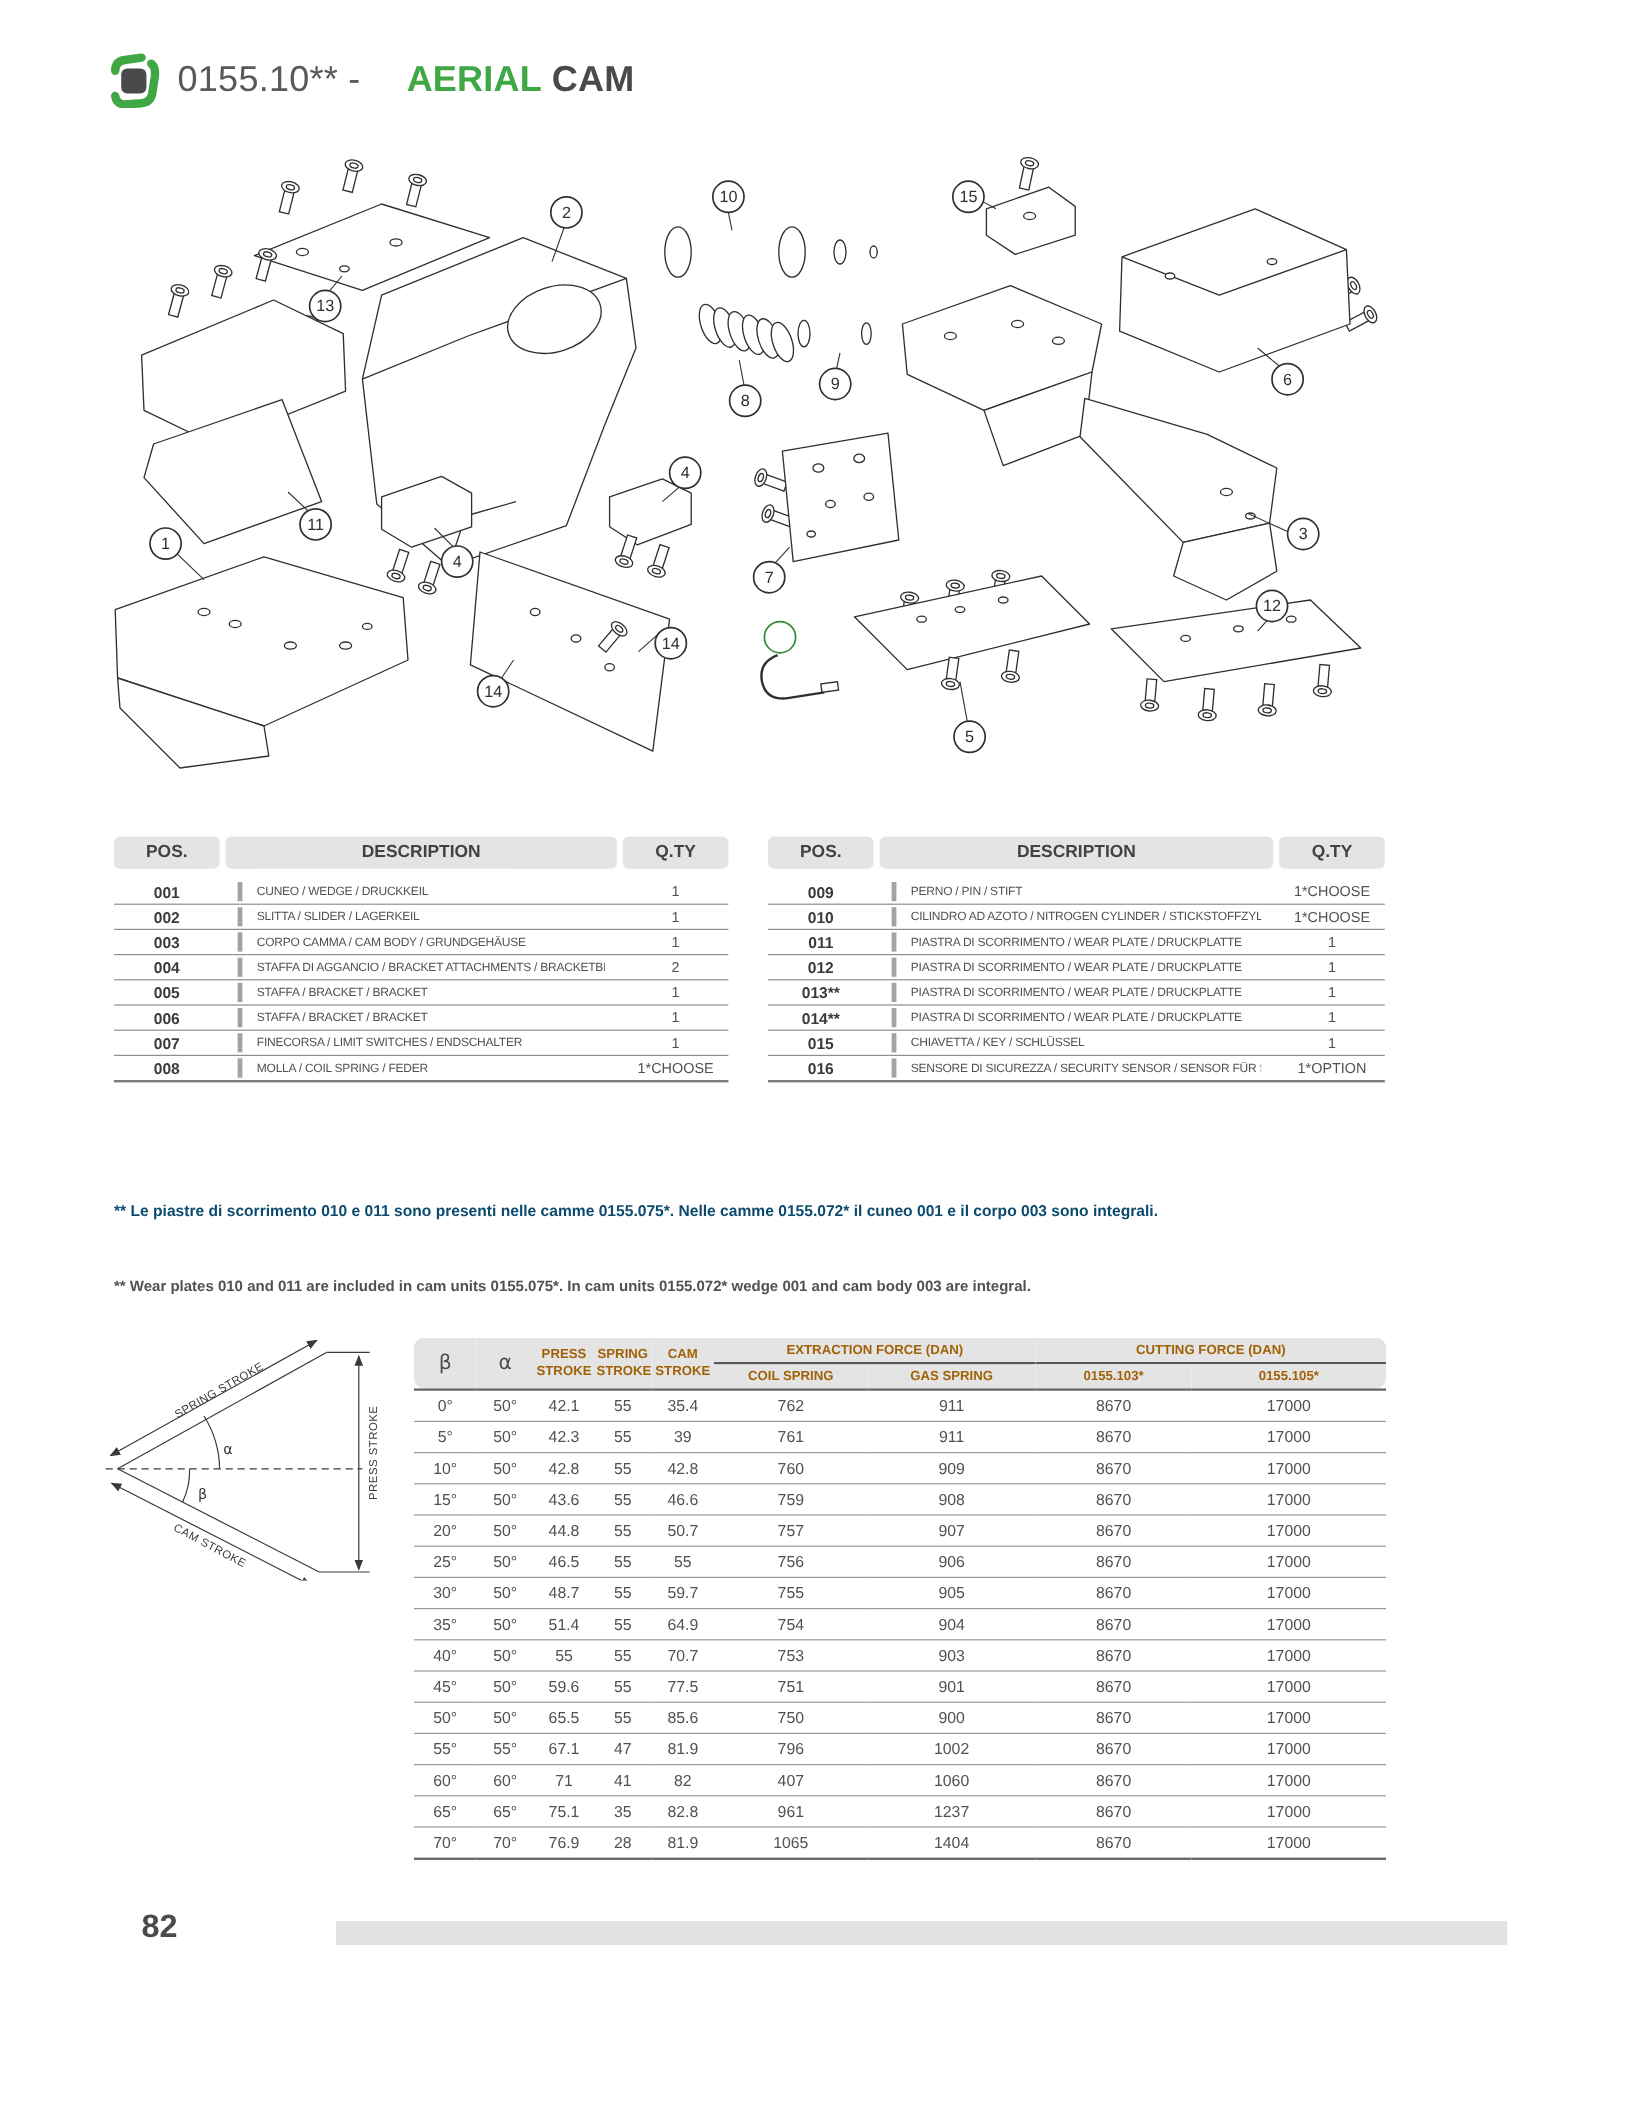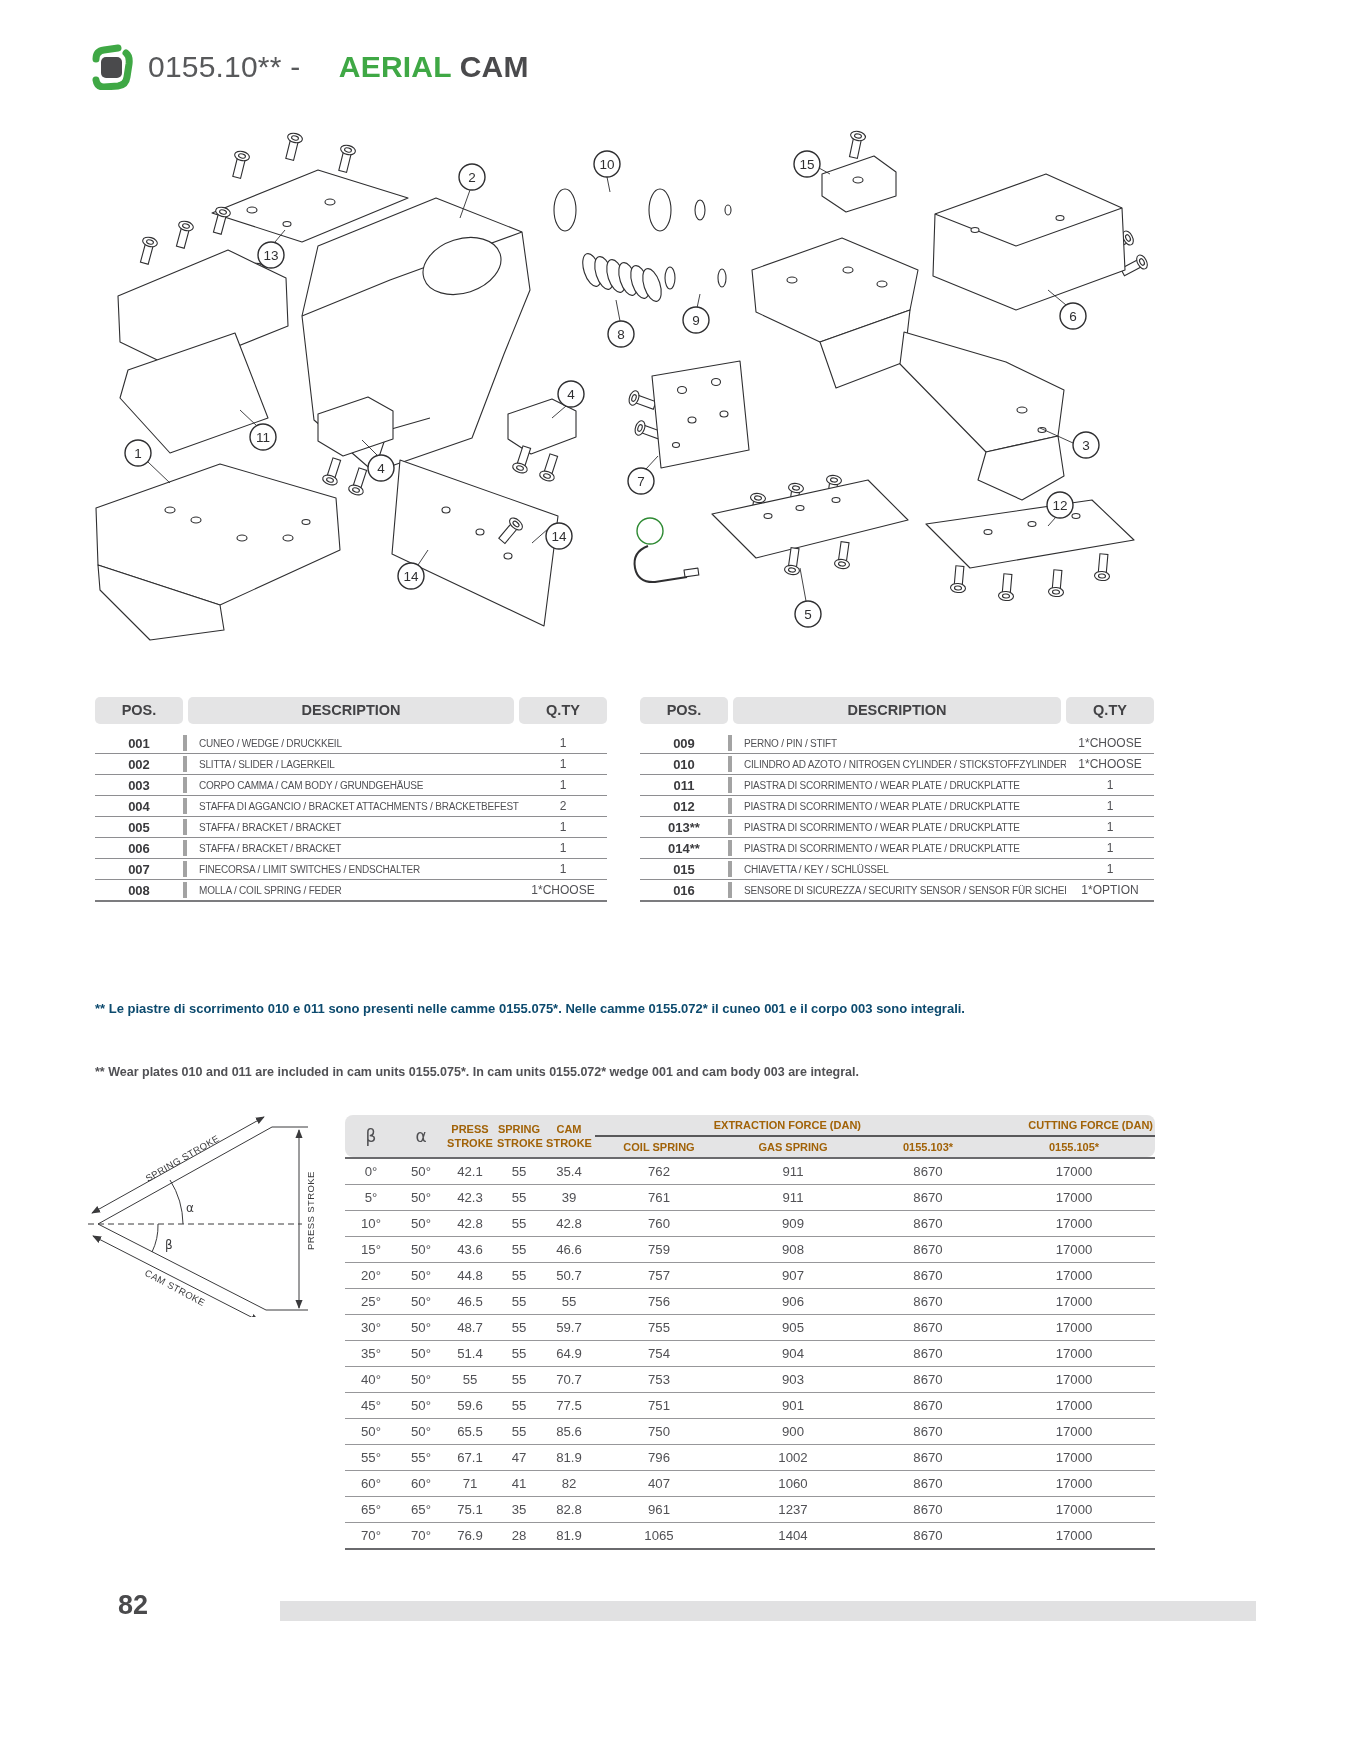--- a/index.html
+++ b/index.html
@@ -23,21 +23,21 @@
   .callout text{font-size:13.5px;fill:#2f2f31;font-weight:500;text-anchor:middle;font-family:"Liberation Sans",sans-serif;}
   .callout.hl circle{stroke:#2e8a33;}
   .callout.hl text{fill:#fff;font-weight:700;}
 
   
   .ptable{width:512px;}
   .phead{display:grid;grid-template-columns:88px 1fr 88px;column-gap:5px;}
   .hb{background:#e4e4e5;border-radius:5px;height:27px;line-height:27px;text-align:center;
       font-weight:700;font-size:14.5px;color:#424245;}
   .prows{margin-top:9px;}
-  .prow{display:grid;grid-template-columns:88px 1fr 88px;border-bottom:1.3px solid #8e8e91;align-items:center;}
+  .prow{display:grid;grid-template-columns:88px 1fr 88px;border-bottom:1.3px solid #8e8e91;align-items:center;gap:15px;}
   .prow:last-child{border-bottom:2.5px solid #7c7c7f;}
   .prow .pos{font-weight:700;font-size:13px;color:#3a3a3d;text-align:center;padding:2.5px 0;}
   .prow .desc{font-size:10px;color:#515155;border-left:4px solid #a3a3a3;padding:2.5px 0 2.5px 12px;letter-spacing:-0.2px;white-space:nowrap;overflow:hidden;}
   .prow .qty{font-size:12px;color:#515155;text-align:center;padding:2.5px 0;}
 
   
   .notes{top:1000px;left:95px;width:1140px;line-height:18px;}
   .notes .n1{font-weight:700;font-size:13px;color:#0c4a6e;}
   .notes .n2,.notes .n3{font-weight:700;font-size:12.5px;color:#515155;margin-top:45px;}
 
@@ -50,21 +50,21 @@
 
   
   .ftable-wrap{top:1115px;left:345px;width:810px;}
   table.force{border-collapse:separate;border-spacing:0;width:810px;table-layout:fixed;}
   table.force th{background:#e4e4e5;font-weight:700;font-size:11px;color:#a16207;padding:4px 2px;vertical-align:middle;}
   table.force th.stacked{white-space:pre-line;line-height:14px;}
   table.force th.greek{font-weight:400;font-size:17px;font-family:"DejaVu Sans",sans-serif;color:#4f4f52;}
   table.force th.corner-tl{border-radius:8px 0 0 8px;}
   table.force th.corner-tr{border-top-right-radius:8px;}
   table.force th.corner-br{border-bottom-right-radius:8px;}
-  table.force th.group{border-bottom:2px solid #58585a;text-align:right;}
+  table.force th.group{border-bottom:2px solid #58585a;}
   table.force tbody td{font-size:13.2px;color:#515155;text-align:center;padding:5px 2px;border-bottom:1.5px solid #97979a;}
   table.force tbody tr:first-child td{border-top:2.5px solid #6a6a6d;}
   table.force tbody tr:last-child td{border-bottom:2.5px solid #6a6a6d;}
 
   
   .pageno{top:1590px;left:118px;font-size:27px;font-weight:700;color:#4a4a4c;}
   .footbar{top:1601px;left:280px;width:976px;height:20px;background:#e1e1e2;}
 </style>
 </head>
 <body>

